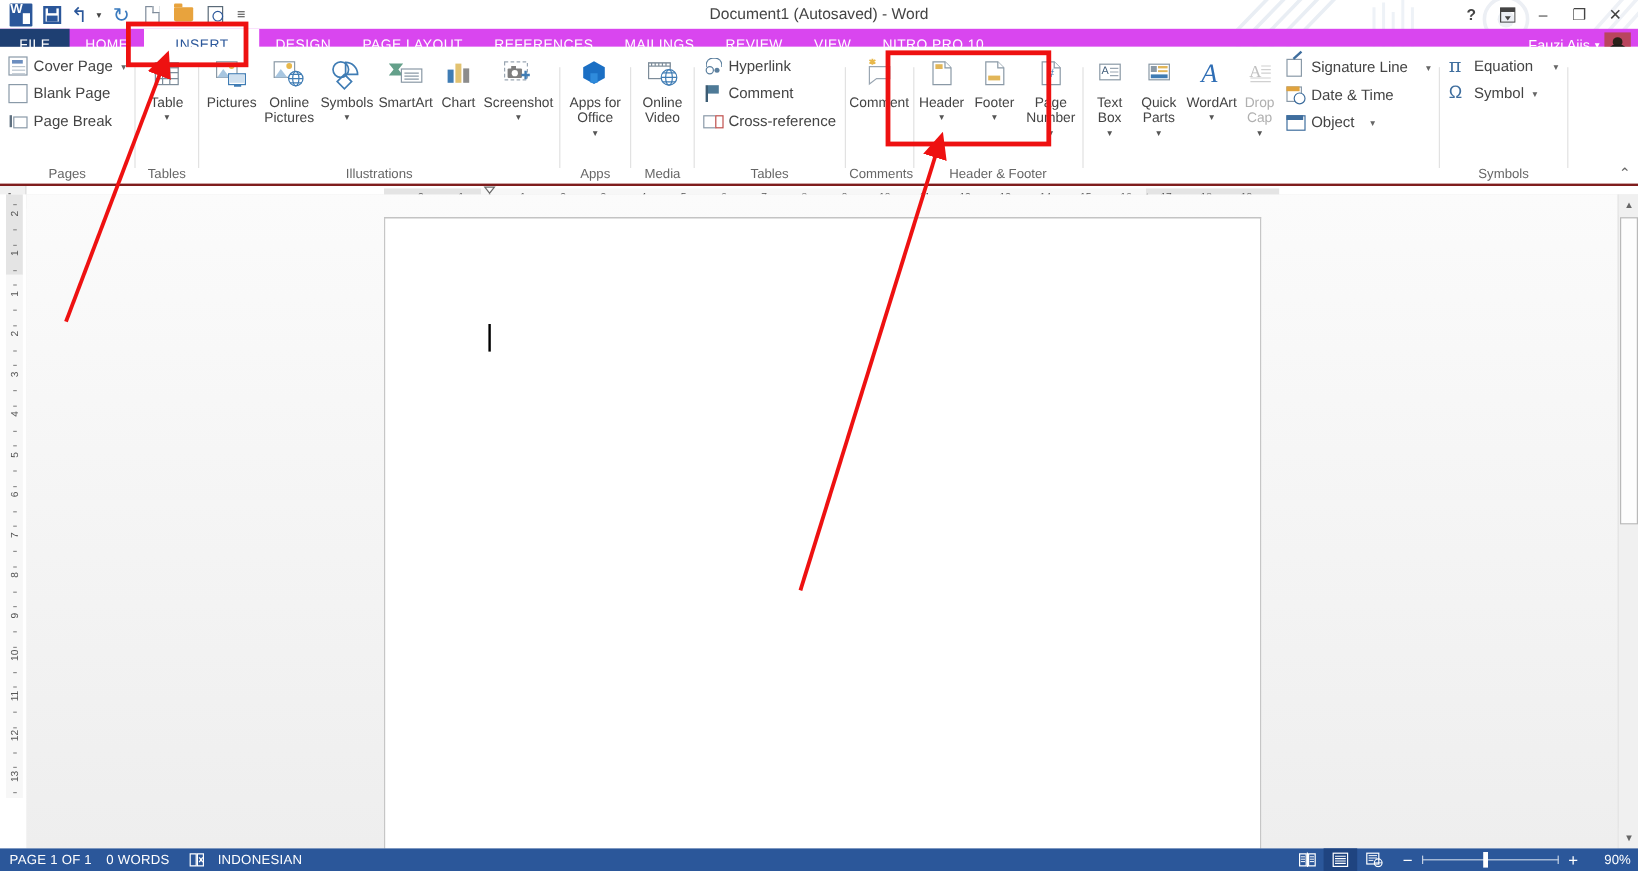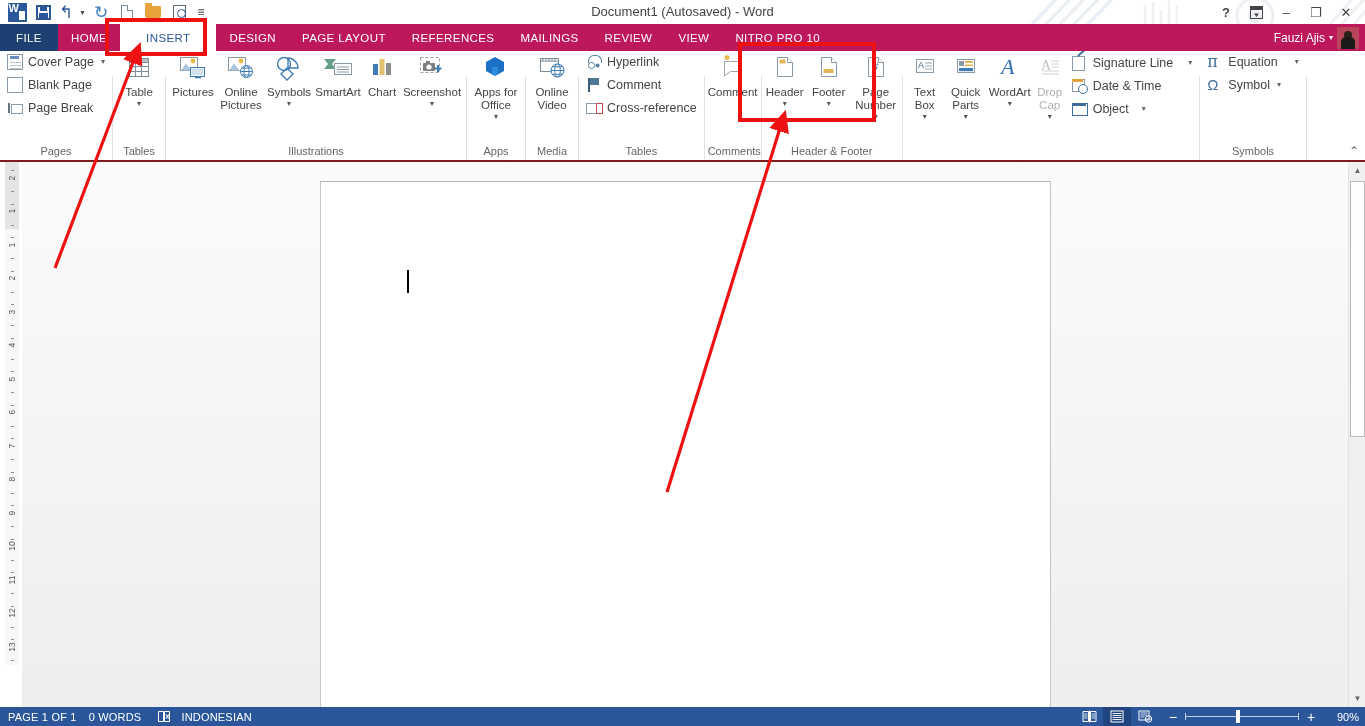--- a/index.html
+++ b/index.html
@@ -90,21 +90,21 @@
   .win-btn.help { font-weight: bold; }
 
   
   .tb-deco {
     position: absolute; right: 0; top: 0; width: 340px; height: 52px; overflow: hidden;
     pointer-events:none;
   }
 
   
   .tabrow {
-    position: relative; height: 27px; background: #be185d;
+    position: relative; height: 15px; background: #d946ef;
     display: flex; align-items: stretch;
   }
   .tab-file {
     background: #1e3f72; color: #fff; font-size: 11.5px; letter-spacing: .4px;
     display: flex; align-items: center; justify-content: center;
     width: 58px; height: 27px;
   }
   .tab {
     color: #fff; font-size: 11.5px; letter-spacing: .4px;
     display: flex; align-items: center; justify-content: center;
@@ -129,22 +129,22 @@
   }
   .avatar::after {
     content:""; position:absolute; left:4px; top:10px; width:14px; height:12px;
     background:#1c1a18; border-radius: 5px 5px 0 0;
   }
 
   
   .ribbon {
     position: relative;
     height: 116px; background: #fff;
-    border-bottom: 7px solid #7f1d1d;
-    display: flex; align-items: flex-end;
+    border-bottom: 2px solid #7f1d1d;
+    display: flex; align-items: center;
     overflow: hidden;
   }
   .group {
     position: relative;
     height: 115px;
     display: flex; flex-direction: column; align-items: center;
     padding: 0 3px;
   }
   .group-sep {
     width: 1px; height: 84px; background: #e2e2e2; margin-top: 4px;

